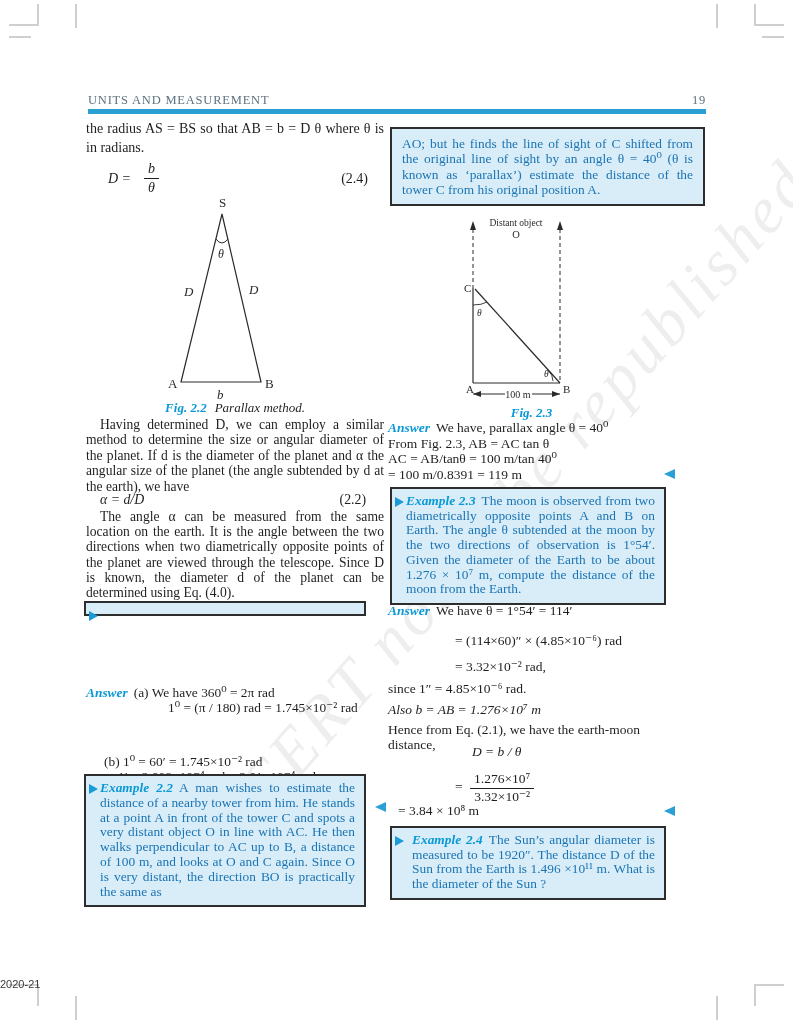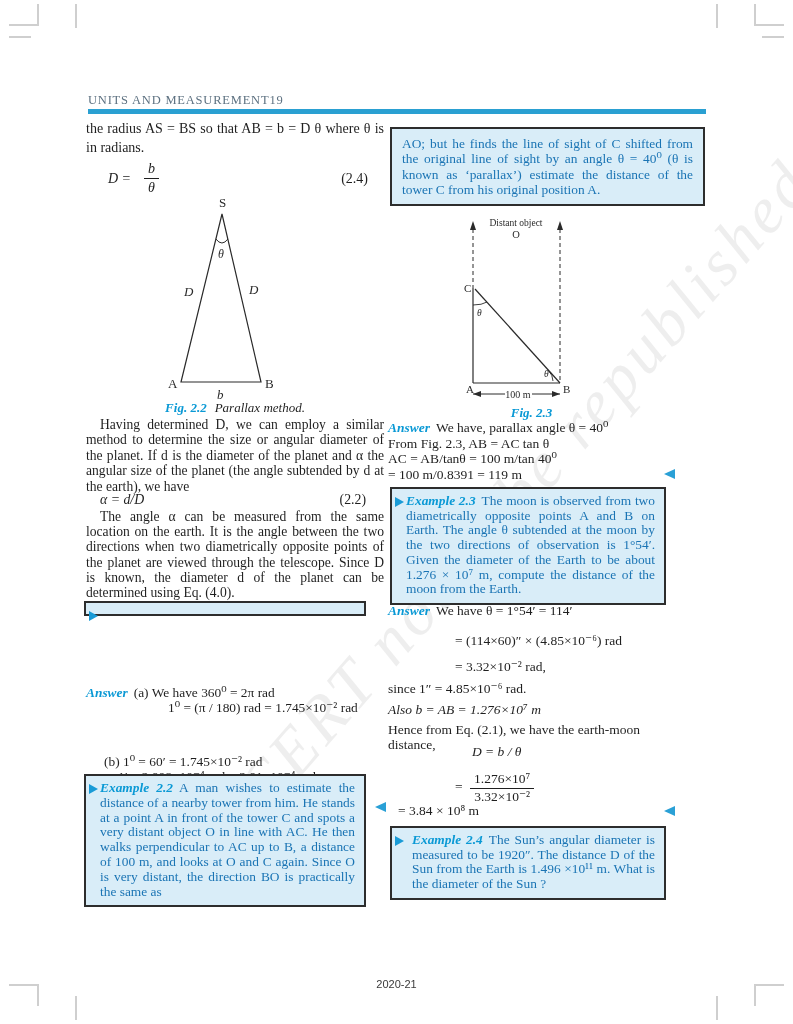--- a/index.html
+++ b/index.html
@@ -5,21 +5,21 @@
   html,body{margin:0;padding:0;background:#fff;}
   .page{position:relative;width:793px;height:1024px;background:#ffffff;overflow:hidden;
         font-family:"Liberation Serif","DejaVu Serif",serif;color:#1f1f1f;}
   
   .cm{position:absolute;background:#cfcfcf;}
   
   .watermark{position:absolute;left:140px;top:870px;transform:rotate(-49deg);transform-origin:0 0;
              font-size:66px;font-style:italic;color:rgba(90,90,90,0.10);white-space:nowrap;
              font-family:"Liberation Serif","DejaVu Serif",serif;letter-spacing:4px;}
   
-  .hdr{position:absolute;left:88px;top:93px;width:618px;display:flex;
+  .hdr{position:absolute;left:88px;top:93px;width:618px;display:flex;justify-content:space-between;
        font-size:12.5px;color:#5d7181;letter-spacing:0.8px;}
   .hdr-bar{position:absolute;left:88px;top:109px;width:618px;height:5px;background:#2aa0d2;}
   
   .para{position:absolute;font-size:13.6px;line-height:15.4px;text-align:justify;}
   .p1{font-size:14px;line-height:18.5px;}
   .indent{text-indent:14px;}
   .math{font-style:italic;}
   .eqnum{font-style:normal;}
   
   .frac{display:inline-block;text-align:center;vertical-align:middle;font-style:italic;}
@@ -39,21 +39,21 @@
   .ans{position:absolute;font-size:13.4px;line-height:14.7px;}
   .ans-label{color:#0a99d5;font-weight:bold;font-style:italic;margin-right:6px;}
   .ansline{position:relative;}
   .marker{display:inline-block;width:0;height:0;border-top:5px solid transparent;
           border-bottom:5px solid transparent;border-right:11px solid #2aa0d6;}
   .marker-abs{position:absolute;right:0;top:2px;}
   
   .figsvg{position:absolute;}
   .figsvg text{font-family:"Liberation Serif","DejaVu Serif",serif;fill:#2a2a2a;}
   
-  .footer{position:absolute;left:0;top:978px;width:793px;text-align:center;
+  .footer{position:absolute;left:0;top:978px;width:793px;text-align:left;
           font-family:"Liberation Sans","DejaVu Sans",sans-serif;font-size:11px;color:#3a3a3a;}
 </style>
 </head>
 <body>
 
 <div class="page">
 
   <div class="cm" style="left:75px;top:4px;width:2px;height:24px;"></div>
   <div class="cm" style="left:37px;top:4px;width:2px;height:22px;"></div>
   <div class="cm" style="left:9px;top:24px;width:30px;height:2px;"></div>

